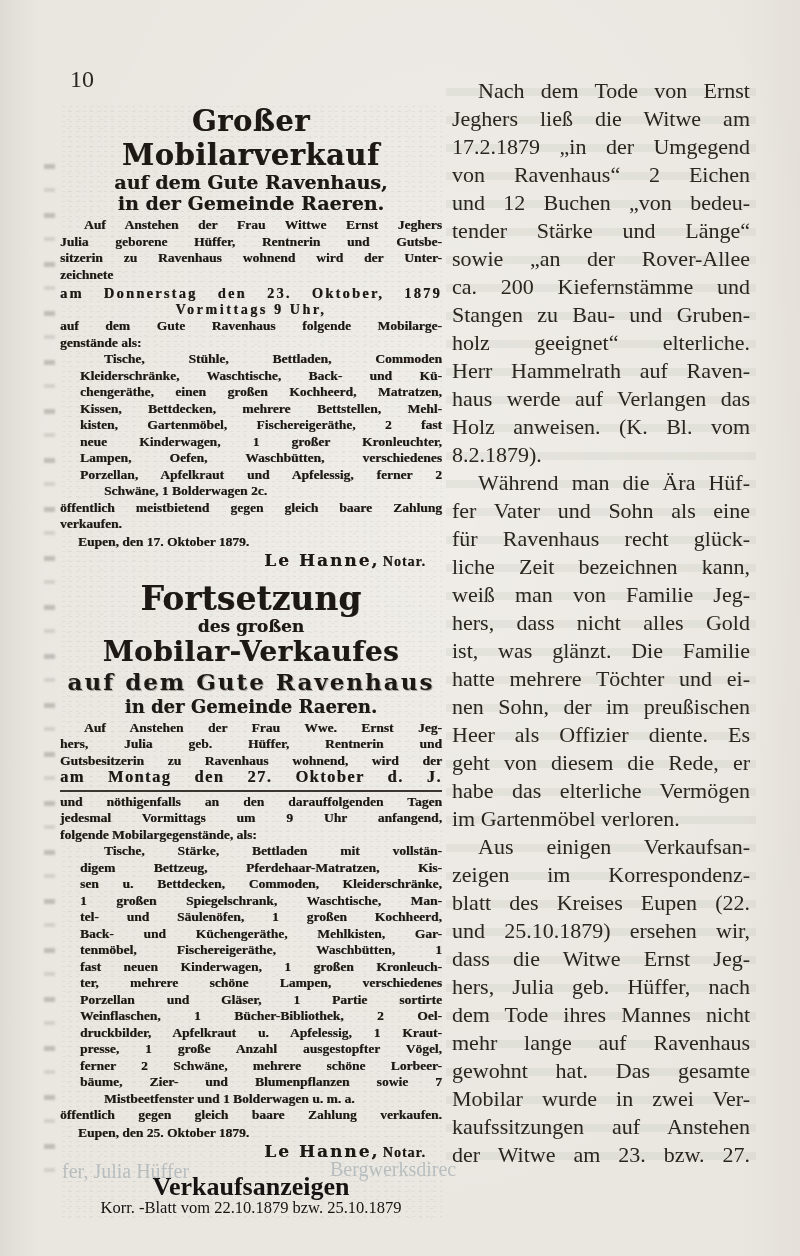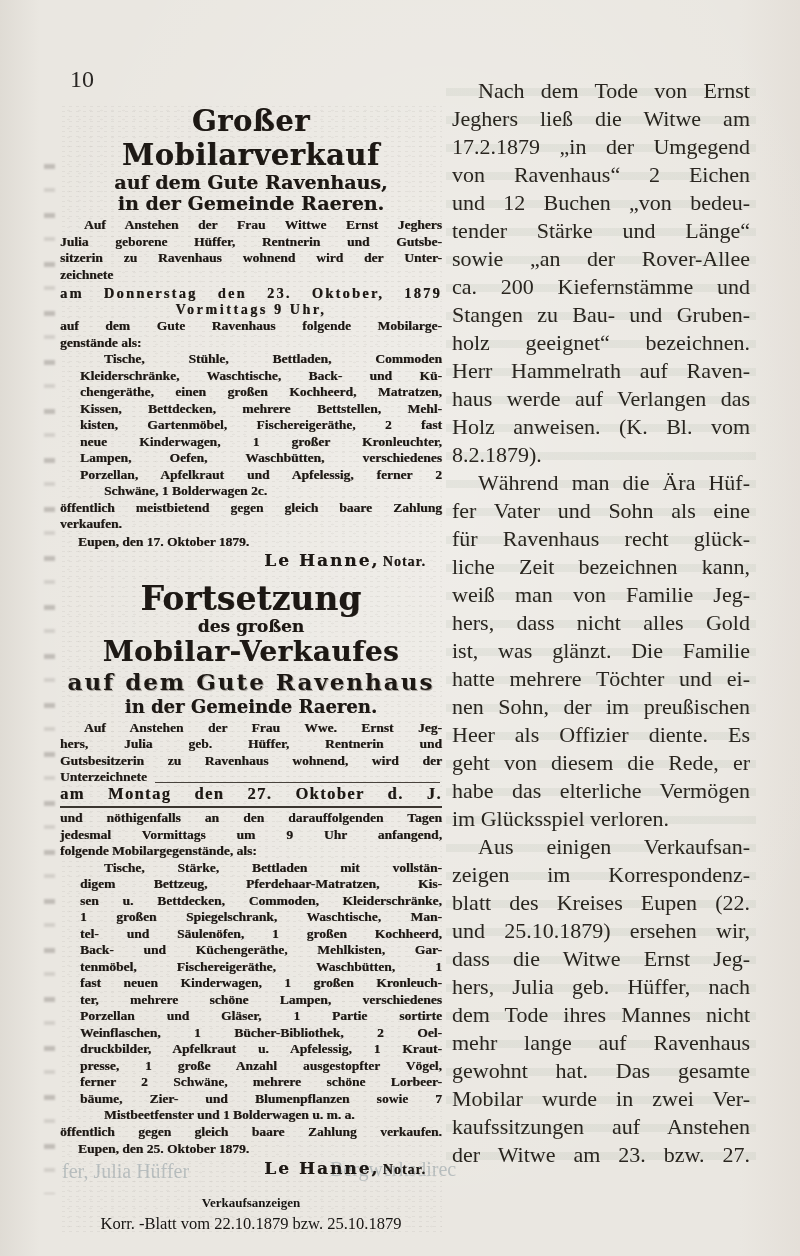--- a/index.html
+++ b/index.html
@@ -56,21 +56,21 @@
   .montag{font-size:16.5px;letter-spacing:1.4px;border-bottom:2px solid rgba(28,22,16,0.85);
           padding-bottom:4px;margin-bottom:2px;text-align:justify;text-align-last:justify;}
   .place{text-indent:18px;margin-top:1px;}
   .sig{text-align:right;padding-right:16px;margin-top:2px;}
   .signame{font-family:"DejaVu Serif", serif;font-size:17px;letter-spacing:2px;}
   .sigrole{font-size:14px;letter-spacing:1px;}
   .gap-s{height:3px;}
 
   
   .caption{margin-top:14px;text-align:center;font-weight:700;text-shadow:none;color:#161412;}
-  .cap-t{font-size:13px;line-height:22px;font-family:"Liberation Serif", serif;}
+  .cap-t{font-size:26px;line-height:22px;font-family:"Liberation Serif", serif;}
   .cap-s{font-size:16.5px;line-height:20px;font-weight:400;}
 
   
   .artcol{
     position:absolute;left:452px;top:77px;width:298px;z-index:2;
     font-size:22px;line-height:28px;color:#29251f;
   }
   .artcol::before{ 
     content:"";position:absolute;inset:-4px -6px;z-index:-1;
     background:repeating-linear-gradient(180deg,
@@ -140,21 +140,20 @@
       <div class="t-fort">Fortsetzung</div>
       <div class="t-des">des großen</div>
       <div class="t-mv">Mobilar-Verkaufes</div>
       <div class="t-gut">auf dem Gute Ravenhaus</div>
       <div class="t-gem">in der Gemeinde Raeren.</div>
       <div class="gap-s"></div>
       <div class="lines">
           <div class="ln in j">Auf Anstehen der Frau Wwe. Ernst Jeg-</div>
           <div class="ln j">hers, Julia geb. Hüffer, Rentnerin und</div>
           <div class="ln j">Gutsbesitzerin zu Ravenhaus wohnend, wird der</div>
-          <div class="ln u-line">Unterzeichnete</div>
         </div>
       <div class="ln montag">am Montag den 27. Oktober d. J.</div>
       <div class="lines">
           <div class="ln j">und nöthigenfalls an den darauffolgenden Tagen</div>
           <div class="ln j">jedesmal Vormittags um 9 Uhr anfangend,</div>
           <div class="ln">folgende Mobilargegenstände, als:</div>
         </div>
       <div class="lines items">
           <div class="ln in j">Tische, Stärke, Bettladen mit vollstän-</div>
           <div class="ln j">digem Bettzeug, Pferdehaar-Matratzen, Kis-</div>
@@ -192,38 +191,38 @@
   <div class="artcol lines">
       <div class="ln in j">Nach dem Tode von Ernst</div>
       <div class="ln j">Jeghers ließ die Witwe am</div>
       <div class="ln j">17.2.1879 „in der Umgegend</div>
       <div class="ln j">von Ravenhaus“ 2 Eichen</div>
       <div class="ln j">und 12 Buchen „von bedeu-</div>
       <div class="ln j">tender Stärke und Länge“</div>
       <div class="ln j">sowie „an der Rover-Allee</div>
       <div class="ln j">ca. 200 Kiefernstämme und</div>
       <div class="ln j">Stangen zu Bau- und Gruben-</div>
-      <div class="ln j">holz geeignet“ bezeichnen.</div>
+      <div class="ln j">holz geeignet“ elterliche.</div>
       <div class="ln j">Herr Hammelrath auf Raven-</div>
       <div class="ln j">haus werde auf Verlangen das</div>
       <div class="ln j">Holz anweisen. (K. Bl. vom</div>
       <div class="ln">8.2.1879).</div>
       <div class="ln in j">Während man die Ära Hüf-</div>
       <div class="ln j">fer Vater und Sohn als eine</div>
       <div class="ln j">für Ravenhaus recht glück-</div>
       <div class="ln j">liche Zeit bezeichnen kann,</div>
       <div class="ln j">weiß man von Familie Jeg-</div>
       <div class="ln j">hers, dass nicht alles Gold</div>
       <div class="ln j">ist, was glänzt. Die Familie</div>
       <div class="ln j">hatte mehrere Töchter und ei-</div>
       <div class="ln j">nen Sohn, der im preußischen</div>
       <div class="ln j">Heer als Offizier diente. Es</div>
       <div class="ln j">geht von diesem die Rede, er</div>
       <div class="ln j">habe das elterliche Vermögen</div>
-      <div class="ln">im Glücksspiel verloren.</div>
+      <div class="ln">im Gartenmöbel verloren.</div>
       <div class="ln in j">Aus einigen Verkaufsan-</div>
       <div class="ln j">zeigen im Korrespondenz-</div>
       <div class="ln j">blatt des Kreises Eupen (22.</div>
       <div class="ln j">und 25.10.1879) ersehen wir,</div>
       <div class="ln j">dass die Witwe Ernst Jeg-</div>
       <div class="ln j">hers, Julia geb. Hüffer, nach</div>
       <div class="ln j">dem Tode ihres Mannes nicht</div>
       <div class="ln j">mehr lange auf Ravenhaus</div>
       <div class="ln j">gewohnt hat. Das gesamte</div>
       <div class="ln j">Mobilar wurde in zwei Ver-</div>

